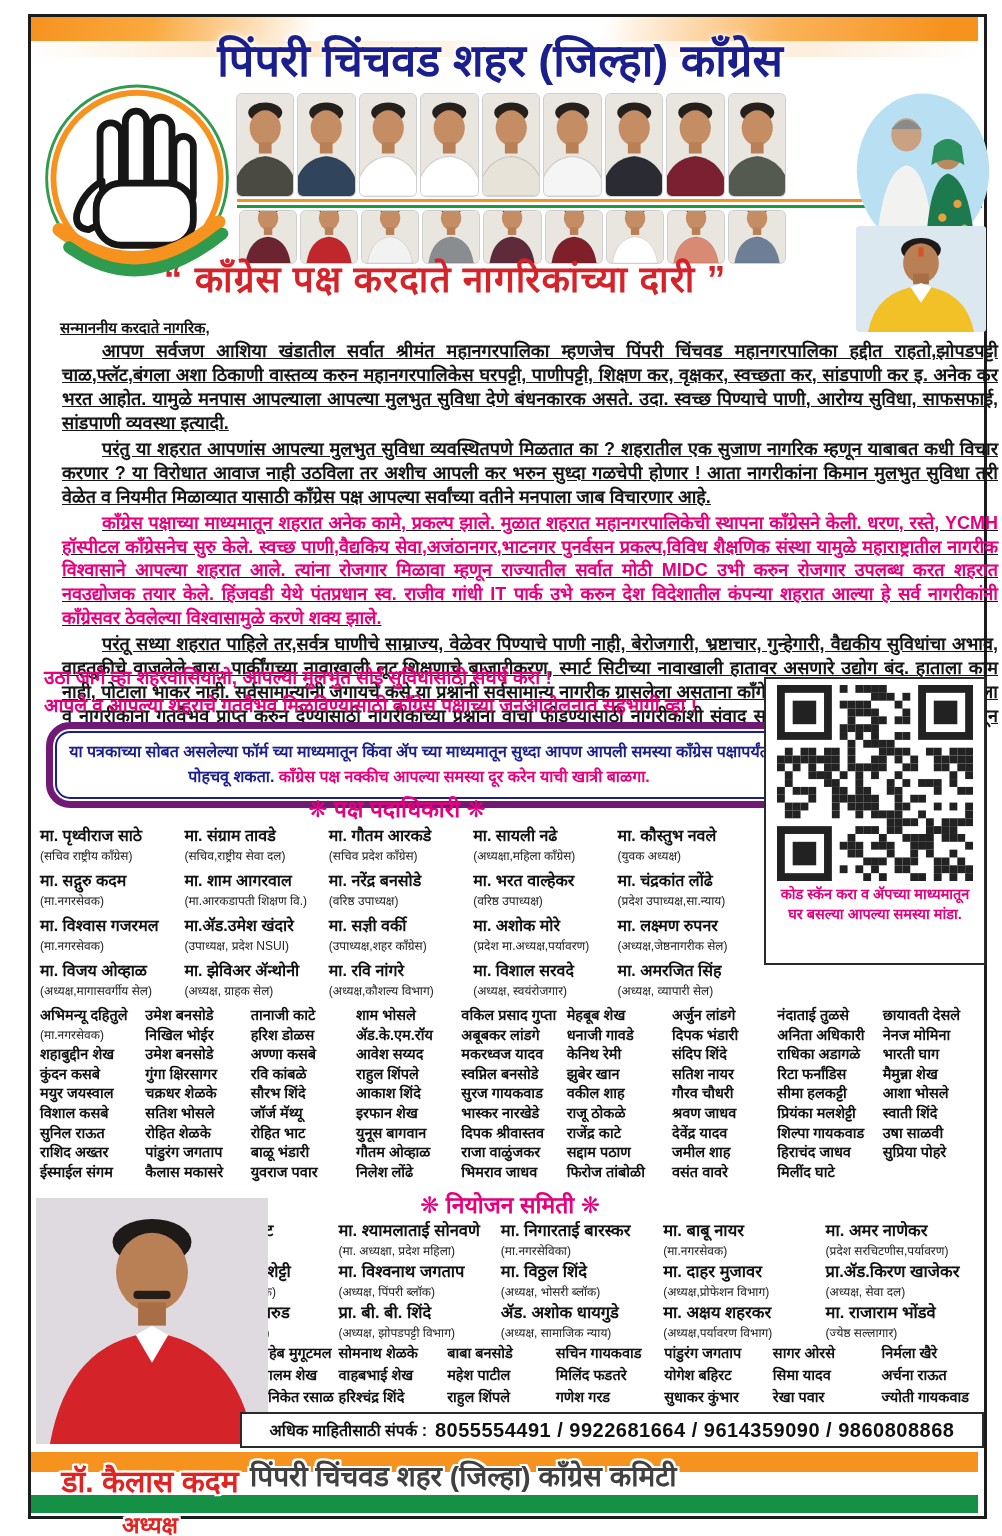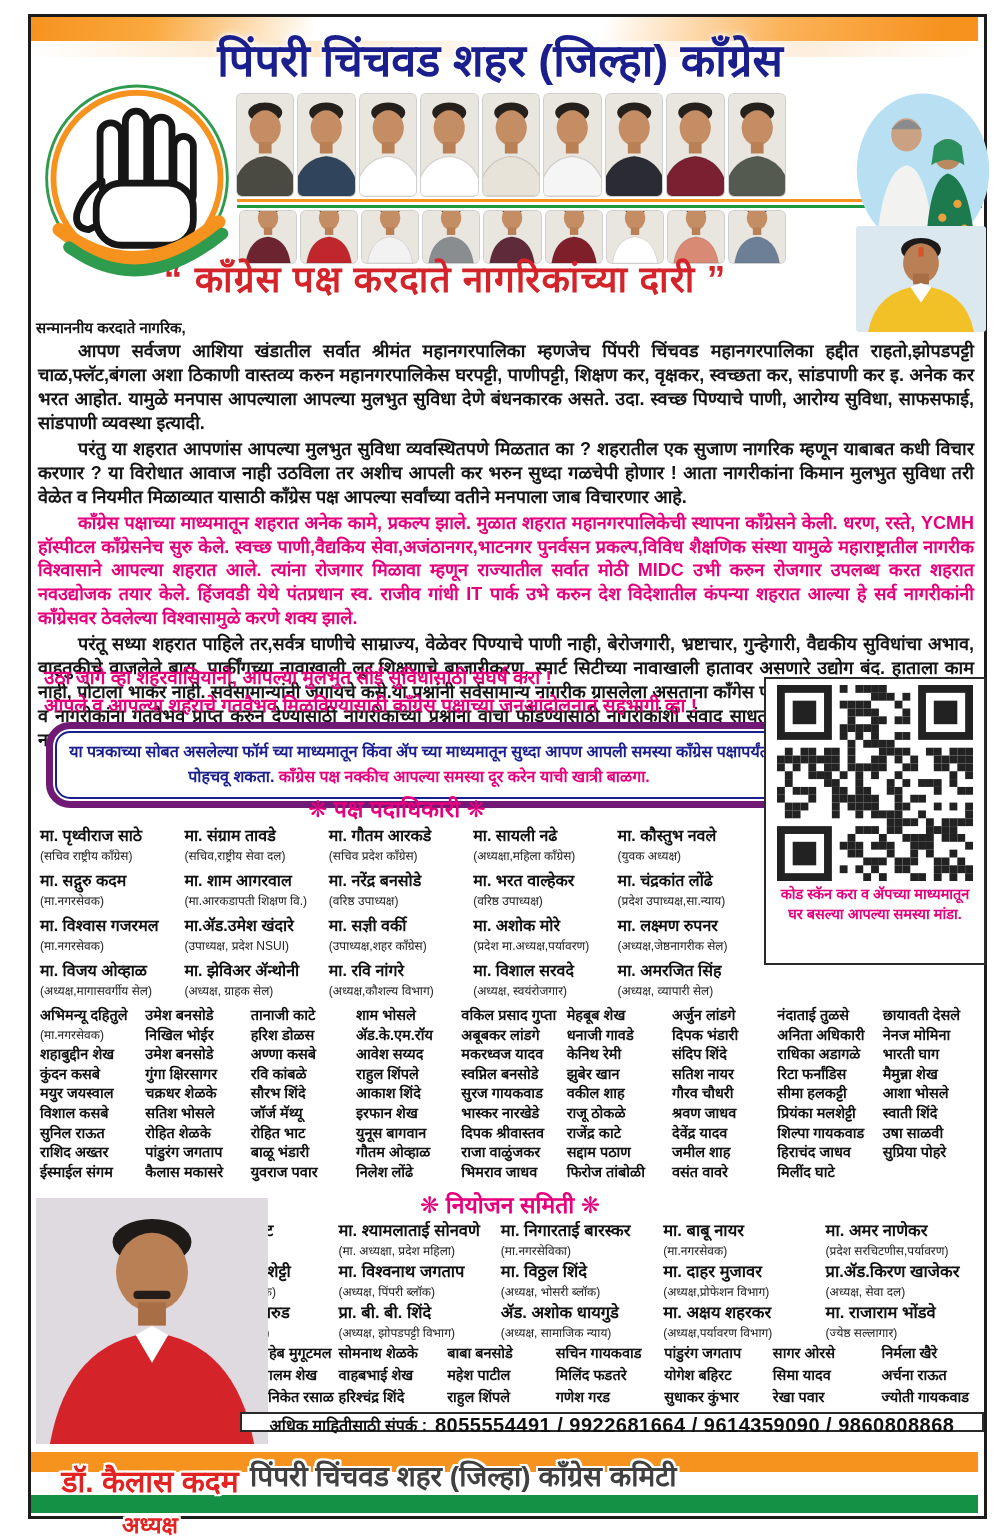--- a/index.html
+++ b/index.html
@@ -15,21 +15,21 @@
   #symbol{position:absolute;left:38px;top:84px;width:198px;height:204px;z-index:4;}
   #photo-row1{position:absolute;left:237px;top:94px;width:548px;height:102px;display:flex;gap:5px;z-index:3;}
   #photo-row2{position:absolute;left:240px;top:211px;width:545px;height:52px;display:flex;gap:5px;z-index:3;}
   .photo{flex:1;border-radius:5px;overflow:hidden;background:#e9e6e0;box-shadow:0 0 0 1px #cfcfcf;}
   #tricolor-strip{position:absolute;left:237px;top:199px;width:745px;height:9px;z-index:2;
         background:linear-gradient(180deg,#f6921e 0 33%,#ffffff 33% 66%,#1e9a3e 66% 100%);}
   #rahul-photo{position:absolute;left:854px;top:82px;width:138px;height:172px;z-index:4;}
   #patole-photo{position:absolute;left:856px;top:226px;width:130px;height:106px;z-index:4;background:#dce8f0;border-radius:4px;overflow:hidden;}
   #slogan{position:absolute;left:40px;top:252px;width:810px;text-align:center;z-index:3;
           font-size:37px;font-weight:bold;color:#d5232a;letter-spacing:1px;}
-  #letter{position:absolute;left:36px;top:317px;width:940px;z-index:3;color:#151515;text-align:justify;font-weight:bold;}
+  #letter{position:absolute;left:60px;top:317px;width:940px;z-index:3;color:#151515;text-align:justify;font-weight:bold;text-decoration:underline;}
   .salutation{font-size:15px;line-height:1.4;}
   .para{margin:2px;text-indent:40px;font-size:18px;line-height:1.33;}
   .para.dark{color:#151515;}
   .para.magenta{color:#e5007d;}
   #appeal{position:absolute;left:44px;top:664px;width:706px;z-index:3;
           color:#e5007d;font-weight:bold;font-size:19px;line-height:1.45;}
   #form-box{position:absolute;left:46px;top:722px;width:700px;height:64px;z-index:3;
             border:7px solid #701a75;border-radius:24px;background:#fff;
             box-shadow:inset 0 0 0 2px #fff,inset 0 0 0 4px #1b1f8e;
             display:flex;align-items:center;justify-content:center;padding:4px 16px;
@@ -56,23 +56,23 @@
   #committee-grid .m-name{font-size:16.5px;}
   #committee-extra{position:absolute;left:230px;top:1342px;width:756px;height:66px;z-index:3;
           display:grid;grid-template-columns:repeat(7,1fr);gap:0 4px;}
   #committee-extra .nline{line-height:22px;}
   #kadam-photo{position:absolute;left:36px;top:1198px;width:232px;height:246px;z-index:4;
           background:linear-gradient(180deg,#e8e2e4,#d2cdd3);}
   .outline-red{color:#e32222;font-weight:bold;text-align:center;
           text-shadow:-2px 0 #fff,2px 0 #fff,0 -2px #fff,0 2px #fff,-2px -2px #fff,2px 2px #fff,-2px 2px #fff,2px -2px #fff;}
   #kadam-name{position:absolute;left:18px;top:1432px;width:264px;z-index:6;font-size:30px;margin-top:28px;}
   #kadam-title{position:absolute;left:18px;top:1472px;width:264px;z-index:6;font-size:23px;margin-top:36px;}
-  #contact-box{position:absolute;left:240px;top:1412px;width:744px;height:20px;z-index:5;
+  #contact-box{position:absolute;left:240px;top:1412px;width:744px;height:36px;z-index:5;
           border:2px solid #2a2a2a;background:#fff;box-sizing:border-box;
-          display:flex;align-items:flex-start;justify-content:center;gap:8px;}
+          display:flex;align-items:center;justify-content:center;gap:8px;}
   .c-label{font-size:16px;font-weight:bold;color:#111;white-space:nowrap;}
   .c-nums{font-size:20px;font-weight:bold;color:#111;letter-spacing:.5px;white-space:nowrap;}
   #bottom-band{position:absolute;left:31px;top:1452px;width:947px;height:61px;z-index:4;}
   .stripe{width:100%;}
   .stripe.orange{height:20px;background:#f6921e;}
   .stripe.white{height:23px;background:#fff;}
   .stripe.green{height:18px;background:#149144;}
   #footer-title{position:absolute;left:250px;top:1456px;width:720px;z-index:5;text-align:left;
           font-size:28px;font-weight:bold;color:#404040;
           text-shadow:-2px 0 #fff,2px 0 #fff,0 -2px #fff,0 2px #fff,-2px -2px #fff,2px 2px #fff,-2px 2px #fff,2px -2px #fff;}

